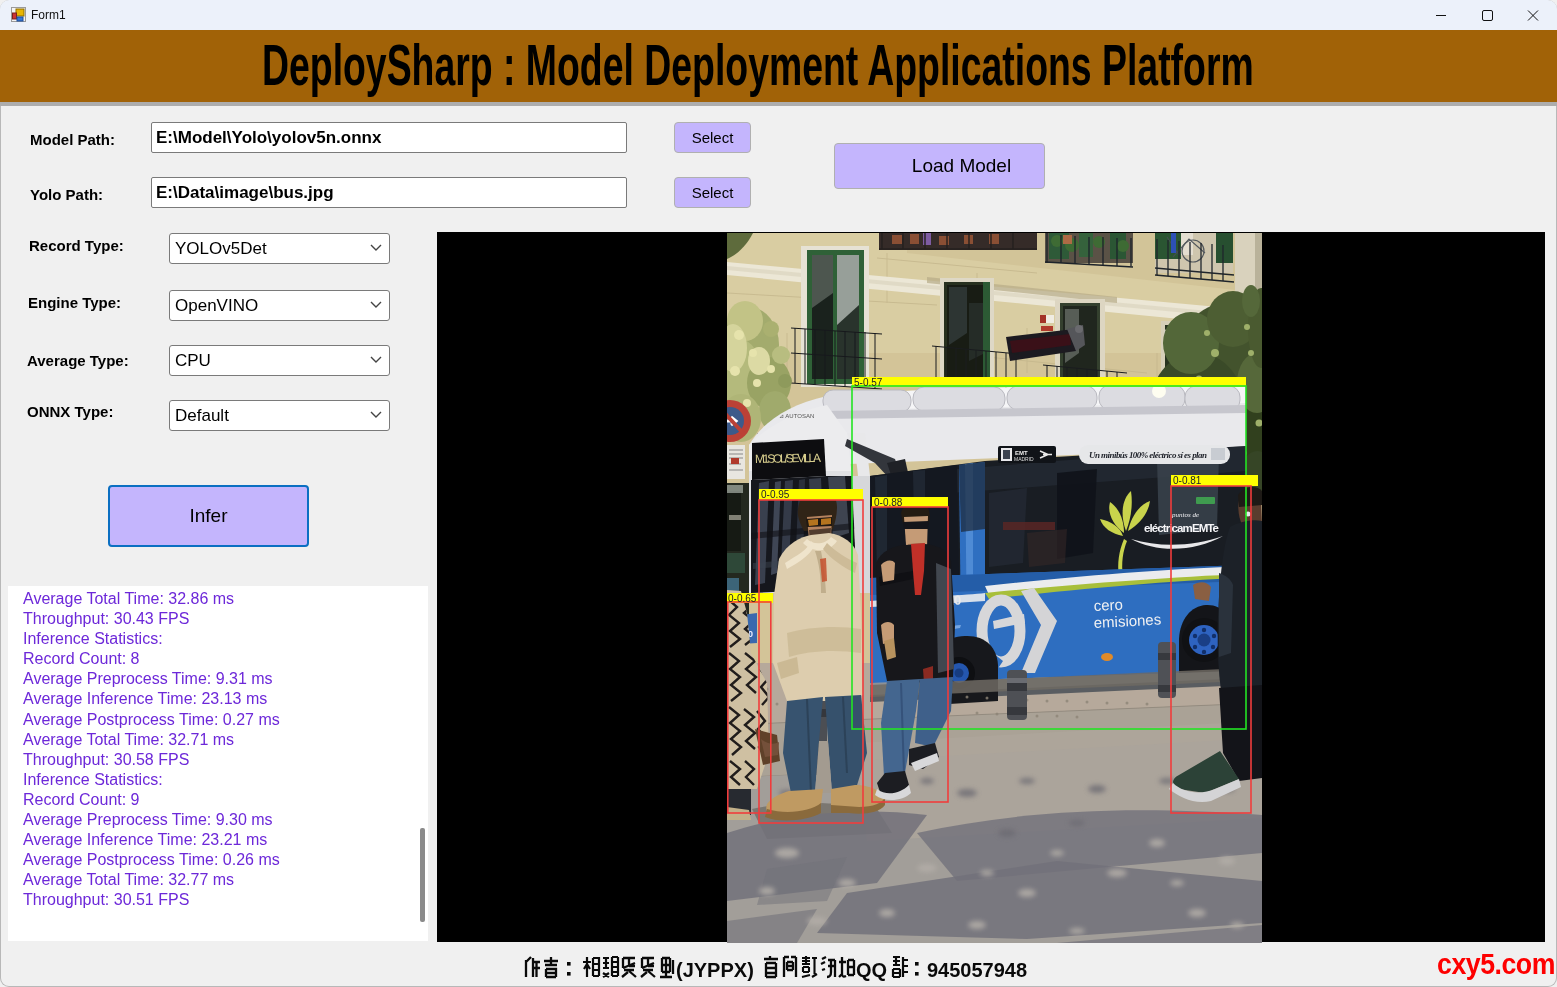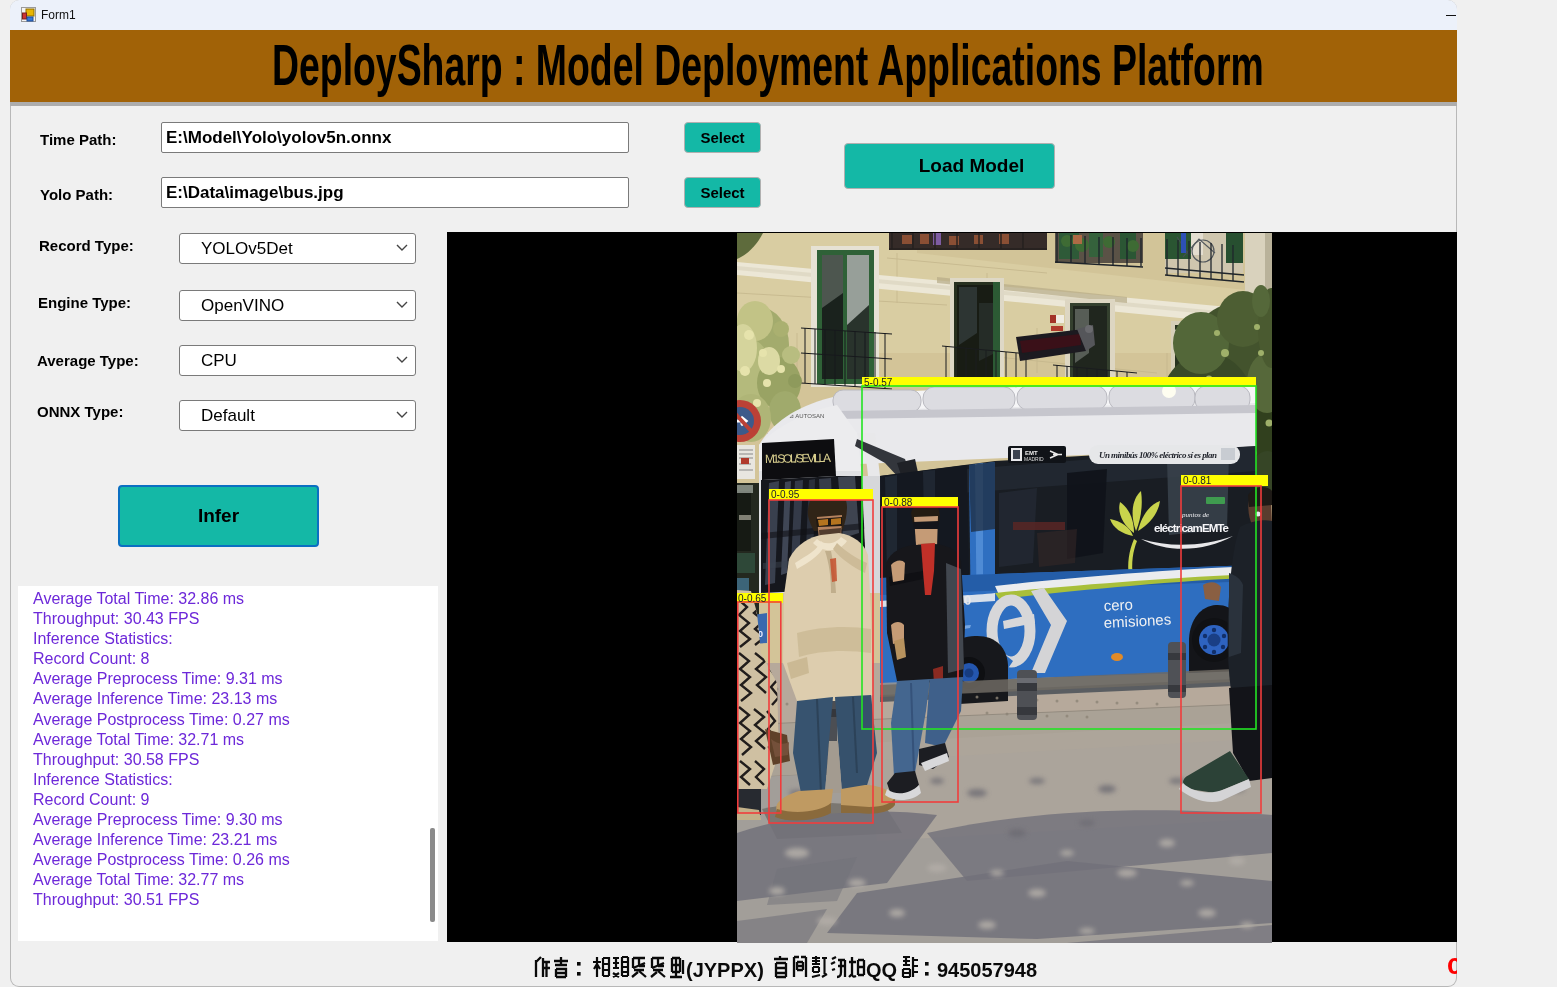--- a/index.html
+++ b/index.html
@@ -1,27 +1,27 @@
 <!DOCTYPE html>
 <html><head>
 <meta charset="utf-8">
 <style>
   html,body{margin:0;padding:0;width:1557px;height:987px;overflow:hidden;}
   body{font-family:"Liberation Sans",sans-serif;background:#f0f0f0;}
   .abs{position:absolute;}
-  #win{position:absolute;left:10px;top:0;width:1447px;height:987px;background:#f0f0f0;border-radius:9px;box-shadow:inset 0 0 0 1px #b8b8b8;overflow:hidden;}
+  #win{position:absolute;left:0;top:0;width:1557px;height:987px;background:#f0f0f0;border-radius:9px;box-shadow:inset 0 0 0 1px #b8b8b8;overflow:hidden;}
   #titlebar{position:absolute;left:0;top:0;width:1557px;height:30px;background:#ecf1fa;}
   #titletxt{position:absolute;left:31px;top:8px;font-size:12px;color:#111;}
   #bigtitle{position:absolute;left:0;top:30px;width:1557px;height:72px;background:#a16207;}
   #bigtitle div{position:absolute;left:262px;top:2px;font-size:57px;font-weight:bold;color:#000;white-space:nowrap;transform:scaleX(0.656);transform-origin:left top;}
   #divider{position:absolute;left:0;top:102px;width:1557px;height:4px;background:#adadad;}
   .lbl{position:absolute;font-size:15px;font-weight:bold;color:#000;}
-  .inp{position:absolute;background:#fff;border:1px solid #7a7a7a;border-radius:2px;font-size:17px;font-weight:bold;color:#000;padding:0 0 0 4px;display:flex;align-items:center;}
-  .btn{position:absolute;background:#14b8a6;border:1px solid #b0b0b0;border-radius:4px;font-weight:bold;color:#000;display:flex;align-items:center;justify-content:center;}
-  .cmb{position:absolute;background:#fff;border:1px solid #7a7a7a;border-radius:3px;font-size:17px;color:#000;display:flex;align-items:center;padding-left:21px;}
+  .inp{position:absolute;background:#fff;border:1px solid #7a7a7a;border-radius:2px;font-size:17px;font-weight:bold;color:#000;padding:0 8px 0 4px;display:flex;align-items:center;}
+  .btn{position:absolute;background:#c4b5fd;border:1px solid #b0b0b0;border-radius:4px;font-weight:normal;color:#000;display:flex;align-items:center;justify-content:center;}
+  .cmb{position:absolute;background:#fff;border:1px solid #7a7a7a;border-radius:3px;font-size:17px;color:#000;display:flex;align-items:center;padding-left:5px;}
   .cmb svg{position:absolute;right:7px;top:10px;}
   #infer{left:108px;top:485px;width:197px;height:58px;border:2px solid #0b6fc2;border-radius:4px;font-size:19px;}
   #logbox{position:absolute;left:8px;top:586px;width:420px;height:355px;background:#fff;}
   #logtxt{position:absolute;left:15px;top:3px;font-size:16px;line-height:20.1px;color:#6d28d9;white-space:pre;}
   #scrollthumb{position:absolute;right:3px;top:242px;width:5px;height:94px;background:#8a8a8a;border-radius:2px;}
   #photobox{position:absolute;left:437px;top:232px;width:1108px;height:710px;background:#000;}
   #photo{position:absolute;left:290px;top:1px;width:535px;height:710px;}
   #bottombar{position:absolute;left:523px;top:952px;width:540px;height:30px;}
   #cxy{position:absolute;left:1437px;top:948px;font-size:29px;font-weight:bold;color:#fe0000;transform:scaleX(0.92);transform-origin:left;letter-spacing:-0.5px;}
 </style>
@@ -40,21 +40,21 @@
       <line x1="0" y1="7.5" x2="10" y2="7.5" stroke="#111" stroke-width="1"></line>
       <rect x="46.5" y="2.5" width="10" height="10" rx="1.5" fill="none" stroke="#111" stroke-width="1"></rect>
       <path d="M92 2.5 L102 12.5 M102 2.5 L92 12.5" stroke="#111" stroke-width="1" fill="none"></path>
     </svg>
   </div>
   <div id="bigtitle">
       <div>DeploySharp : Model Deployment Applications Platform</div>
     </div>
   <div id="divider"></div>
 
-  <div class="lbl" style="left:30px;top:131px;">Time Path:</div>
+  <div class="lbl" style="left:30px;top:131px;">Model Path:</div>
   <div class="inp" style="left:151px;top:122px;width:462px;height:29px;">E:\Model\Yolo\yolov5n.onnx</div>
   <div class="btn" style="left:674px;top:122px;width:75px;height:29px;font-size:15px;">Select</div>
 
   <div class="lbl" style="left:30px;top:186px;">Yolo Path:</div>
   <div class="inp" style="left:151px;top:177px;width:462px;height:29px;">E:\Data\image\bus.jpg</div>
   <div class="btn" style="left:674px;top:177px;width:75px;height:29px;font-size:15px;">Select</div>
 
   <div class="btn" style="left:834px;top:143px;width:165px;height:44px;font-size:19px;padding-left:44px;">Load Model</div>
 
   <div class="lbl" style="left:29px;top:237px;">Record Type:</div>

